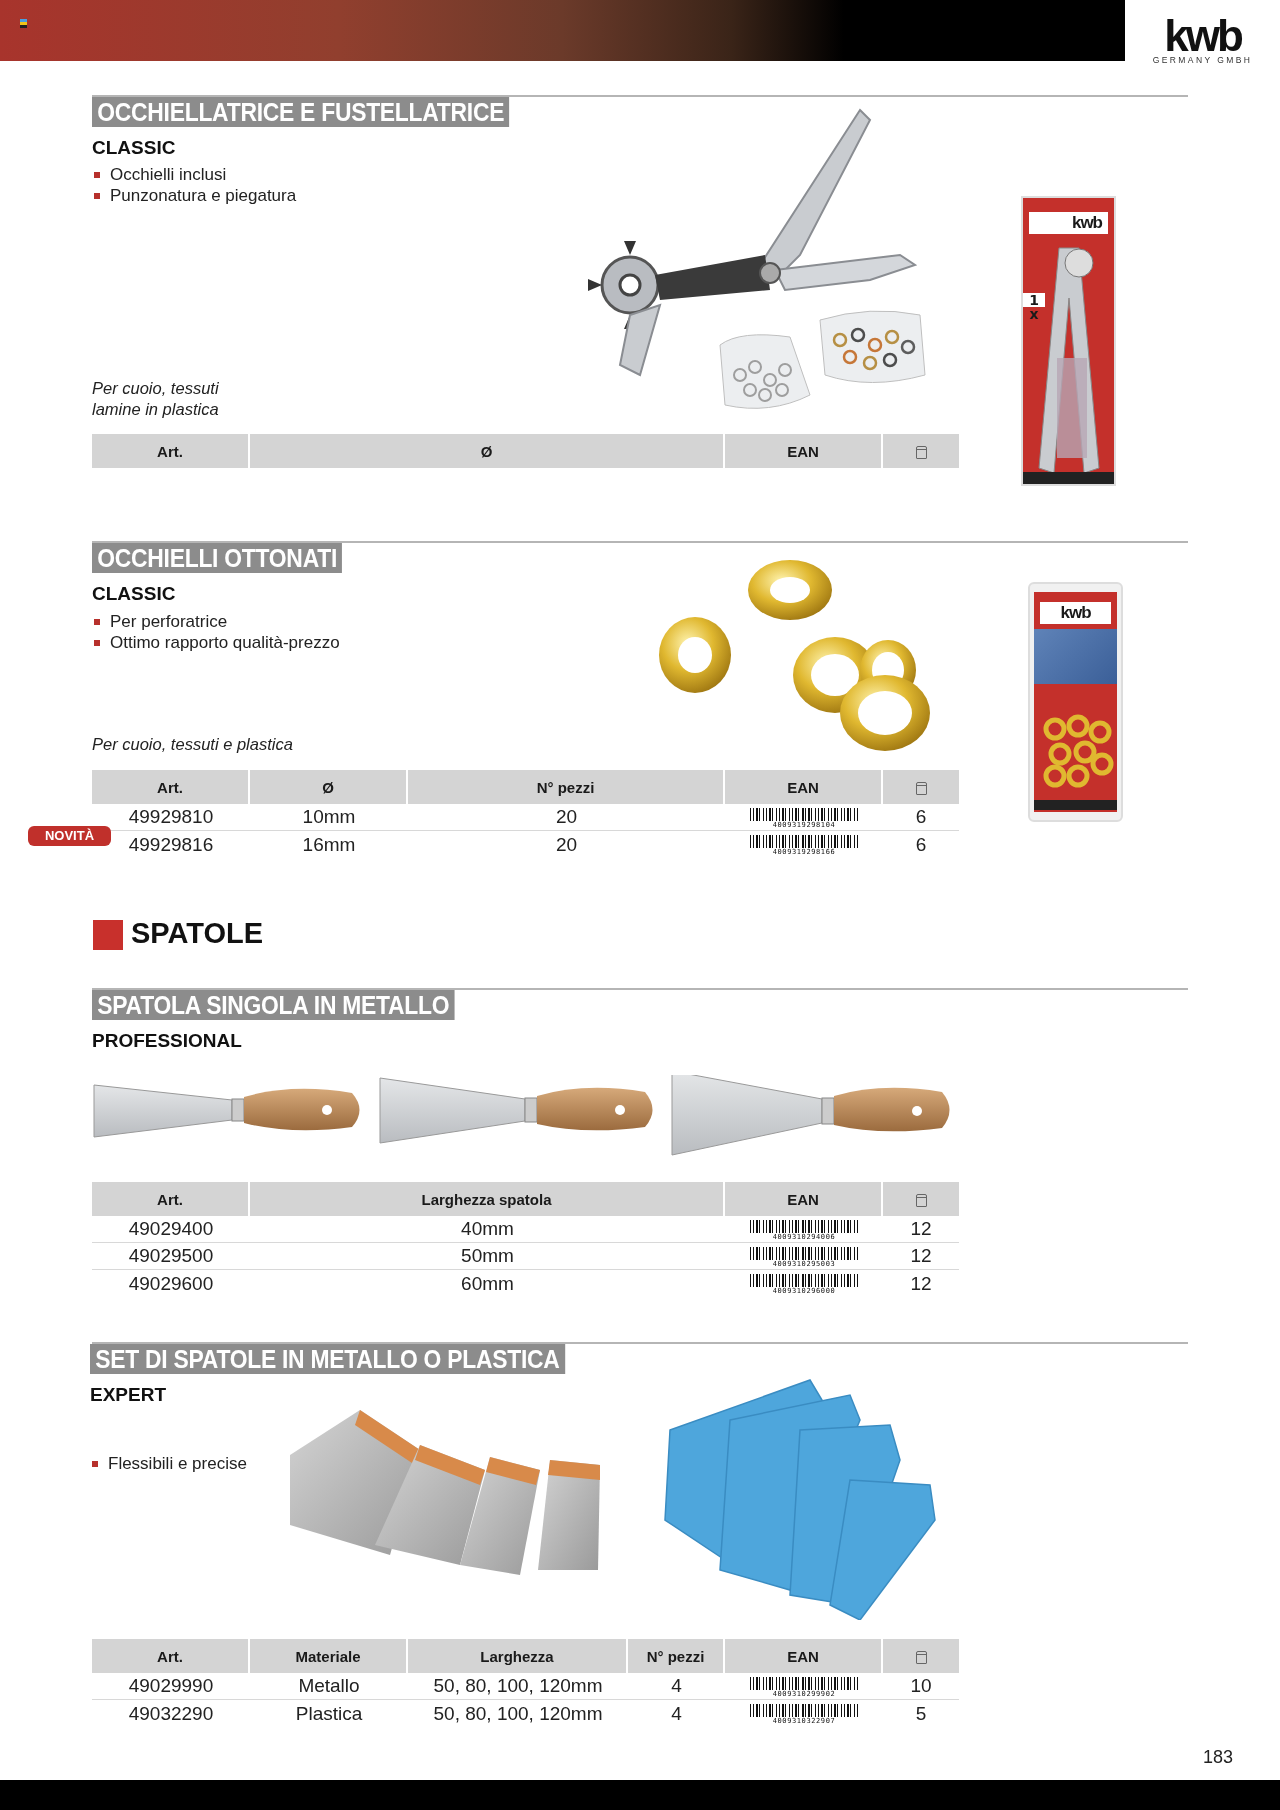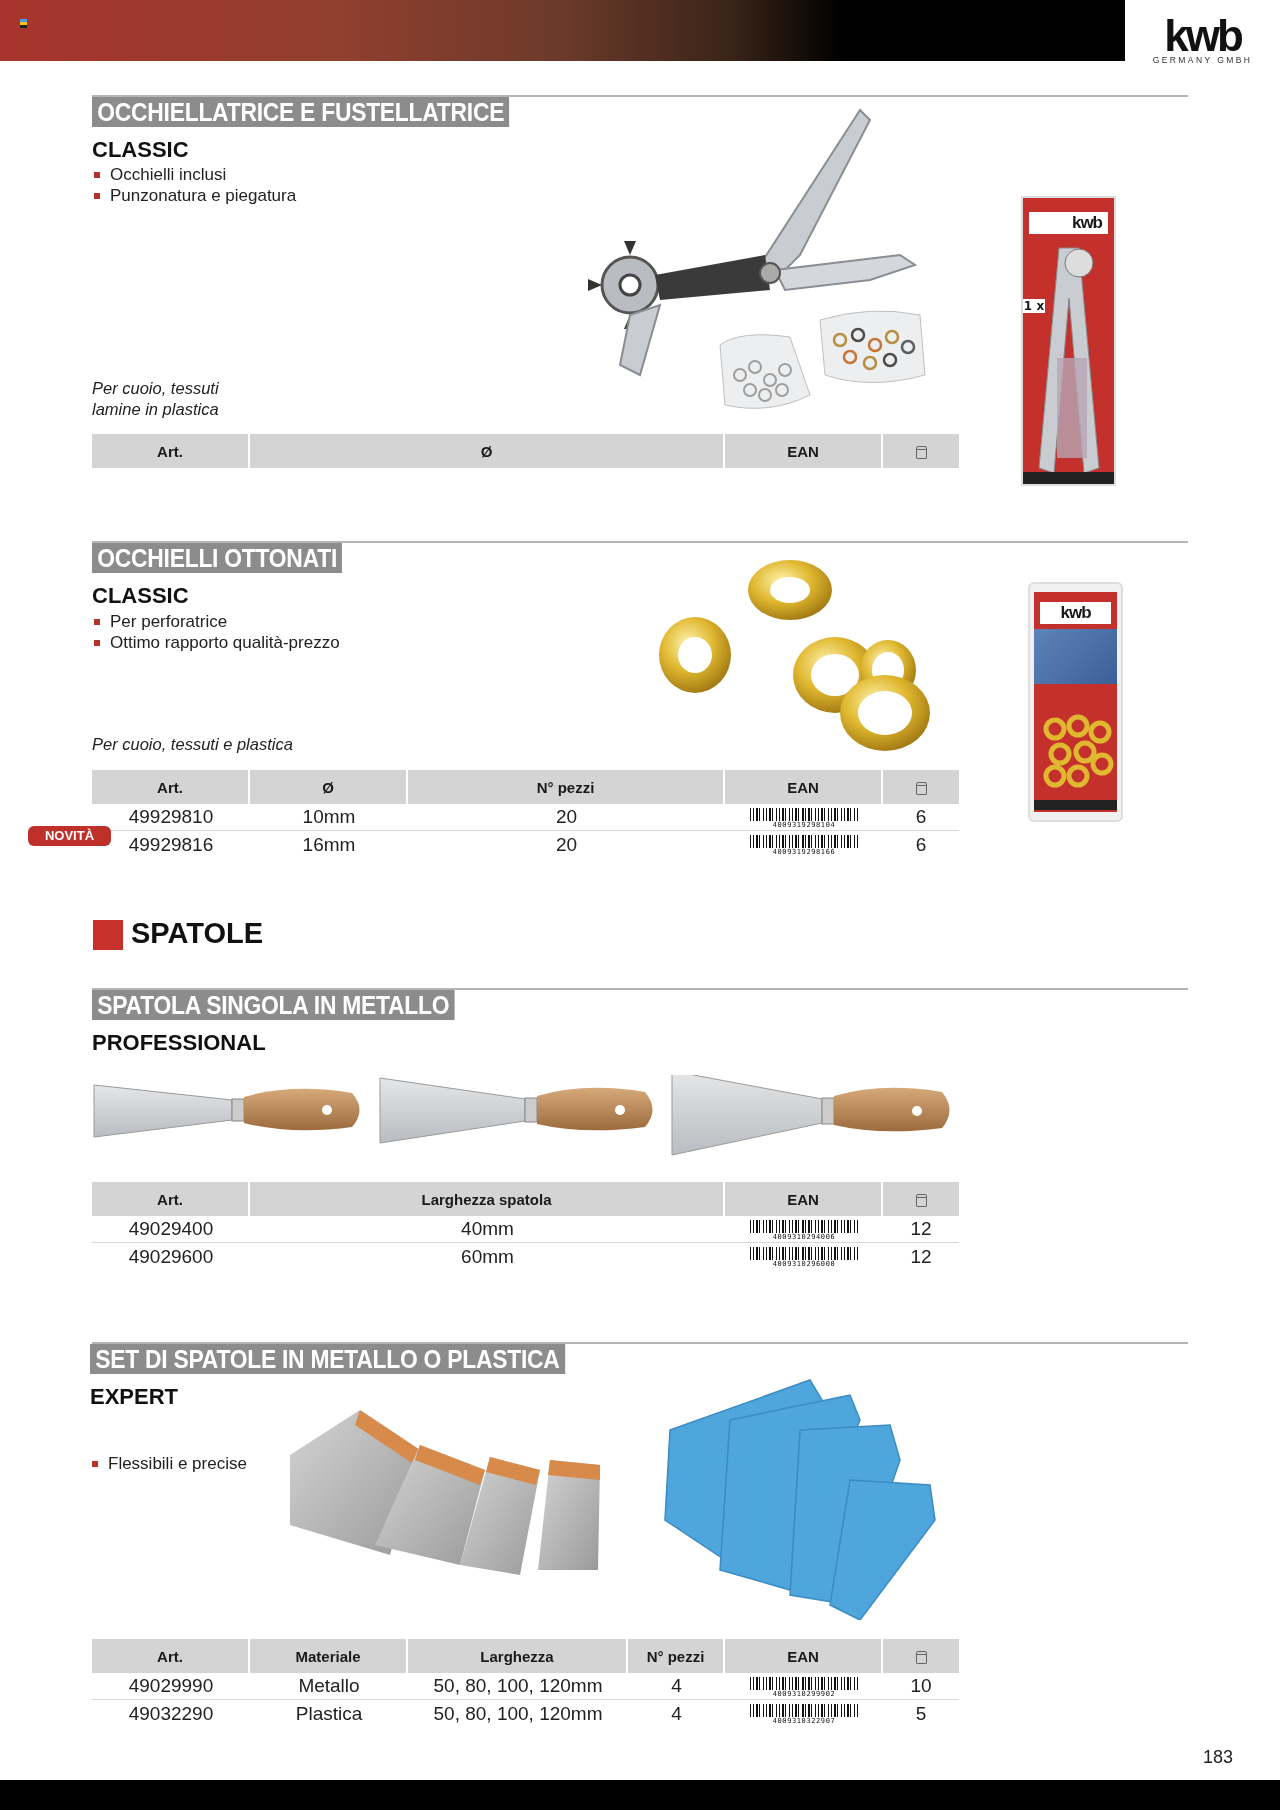--- a/index.html
+++ b/index.html
@@ -10,21 +10,21 @@
   .topbar .mark { position: absolute; left: 20px; top: 19px; width: 7px; height: 10px; }
   .topbar .mark span { display: block; height: 3px; }
   .logo { position: absolute; left: 1150px; top: 18px; width: 105px; text-align: center; }
   .logo .kwb { font-family: "Liberation Sans", sans-serif; font-weight: 700; font-size: 44px; letter-spacing: -3px; line-height: 36px; color: #111; }
   .logo .sub { font-family: "Liberation Sans", sans-serif; font-size: 8.5px; letter-spacing: 2.4px; color: #333; margin-top: 1px; }
 
   .section { position: absolute; left: 92px; width: 1096px; }
   .rule { position: absolute; left: 0; right: 0; height: 2px; background: #b5b5b5; }
   .title-band { position: absolute; left: 0; background: #8c8c8c; color: #fff; font-family: "Liberation Sans", sans-serif;
                 font-weight: 700; font-size: 26px; height: 30px; line-height: 31px; padding: 0 6px; transform-origin: left; letter-spacing: -0.3px; }
-  .line-name { position: absolute; left: 0; font-family: "Liberation Sans", sans-serif; font-weight: 700; font-size: 22px; color: #111; }
+  .line-name { position: absolute; left: 0; font-family: "Liberation Sans", sans-serif; font-weight: 700; font-size: 19px; color: #111; }
   .bullets { position: absolute; left: 0; list-style: none; font-family: "Liberation Sans", sans-serif; font-size: 17px; color: #222; }
   .bullets li { height: 21px; line-height: 21px; padding-left: 18px; position: relative; }
   .bullets li::before { content: ""; position: absolute; left: 2px; top: 8px; width: 6px; height: 6px; background: #b7312c; }
   .usage { position: absolute; left: 0; font-family: "Liberation Sans", sans-serif; font-style: italic; font-size: 16.5px; line-height: 21px; color: #222; }
 
   table.spec { position: absolute; left: 0; border-collapse: separate; border-spacing: 0; font-family: "Liberation Sans", sans-serif; }
   table.spec th { background: #d4d4d4; font-weight: 700; font-size: 15px; height: 34px; text-align: center; color: #1a1a1a; border-right: 2px solid #fff; margin-top: 8px; }
   table.spec th:last-child { border-right: none; }
   table.spec td { font-size: 19px; text-align: center; height: 27px; color: #222; border-bottom: 1px solid #d8d8d8; }
   table.spec tr:last-child td { border-bottom: none; }
@@ -119,21 +119,21 @@
         <circle cx="338" cy="242" r="6" stroke="#555"></circle>
         <circle cx="280" cy="252" r="6" stroke="#c4702e"></circle>
       <circle cx="300" cy="258" r="6" stroke="#b38a3a"></circle>
         <circle cx="320" cy="255" r="6" stroke="#444"></circle>
     </g>
   </g>
 </svg>
 
 <div class="img" style="left:1021px; top:196px; width:95px; height:290px; background:#c4302b; border:2px solid #ddd;">
   <div style="position:absolute; left:6px; top:14px; right:6px; height:22px; background:#fff; font-family:'Liberation Sans',sans-serif; font-weight:700; font-size:17px; text-align:right; line-height:22px; padding-right:6px; letter-spacing:-1px;">kwb</div>
-  <div style="position:absolute; left:0; top:95px; width:22px; height:14px; background:#fff; font-size:12px; font-weight:700; text-align:center; line-height:14px;margin-top:6px;">1 x</div>
+  <div style="position:absolute; left:0; top:95px; width:22px; height:14px; background:#fff; font-size:14px; font-weight:700; text-align:center; line-height:14px;">1 x</div>
   <svg style="position:absolute; left:6px; top:40px;" width="80" height="240">
       <path d="M30 10 L50 10 L70 230 L55 235 L40 60 L25 235 L10 230 Z" fill="#c9ccd0" stroke="#888"></path>
       <circle cx="50" cy="25" r="14" fill="#ddd" stroke="#777"></circle>
       <rect x="28" y="120" width="30" height="100" fill="#b8a6b4" opacity="0.8"></rect>
     </svg>
   <div style="position:absolute; left:0; right:0; bottom:0; height:12px; background:#222;"></div>
 </div>
 
 <div class="section" style="top:541px;">
   <div class="rule" style="top:0;"></div>
@@ -243,20 +243,26 @@
       <th>EAN</th>
       <th><span class="pkg-icon"></span></th>
     </tr>
     <tr>
       <td>49029400</td>
       <td>40mm</td>
       <td><span class="barcode"><span class="bars"></span><span class="digits">4009310294006</span></span></td>
       <td>12</td>
     </tr>
     <tr>
+      <td>49029500</td>
+      <td>50mm</td>
+      <td><span class="barcode"><span class="bars"></span><span class="digits">4009310295003</span></span></td>
+      <td>12</td>
+    </tr>
+    <tr>
       <td>49029600</td>
       <td>60mm</td>
       <td><span class="barcode"><span class="bars"></span><span class="digits">4009310296000</span></span></td>
       <td>12</td>
     </tr>
   </tbody>
     </table>
 </div>
 
 <svg class="img" style="left:92px; top:1075px;" width="880" height="85">

